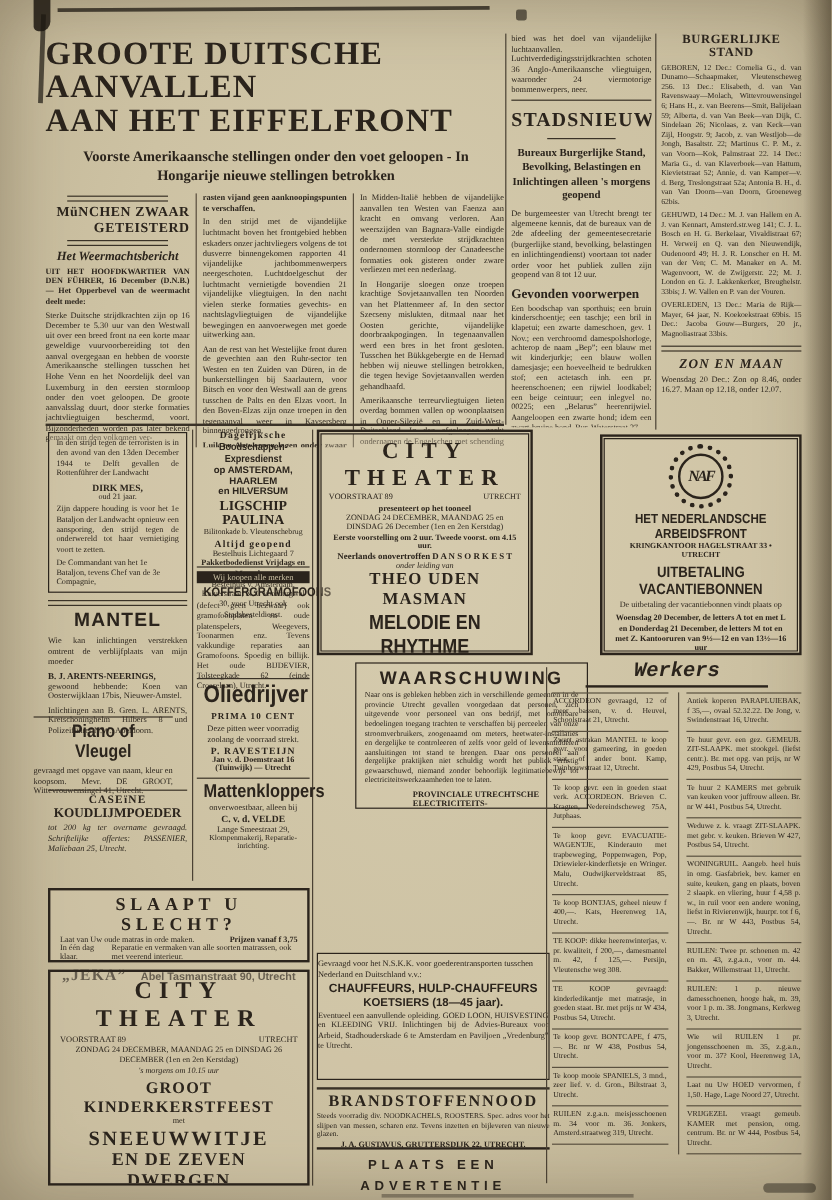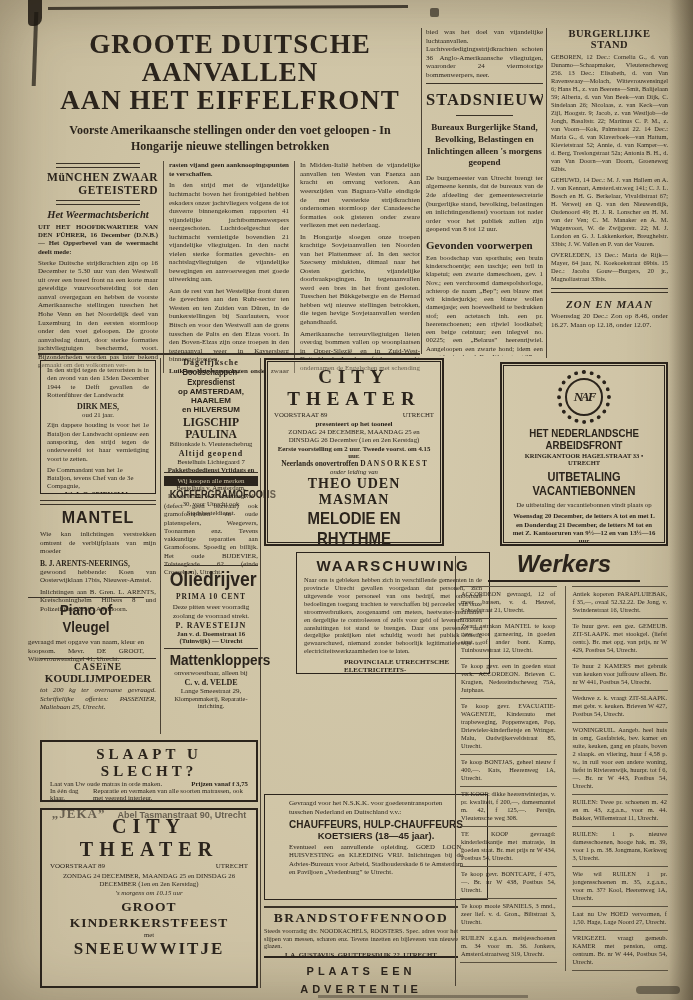--- a/index.html
+++ b/index.html
@@ -17,21 +17,21 @@
   .cond{transform:scaleX(.88);transform-origin:center;}
   .rule{background:#3a3227;height:1px;}
   .vrule{background:#4a4133;width:1px;}
   .dbl{border-top:1px solid #3a3227;border-bottom:1px solid #3a3227;height:3px;}
   .box{border:1.5px solid #2b241c;background:rgba(214,204,175,.35);}
   .box2{border:2.5px solid #2b241c;box-shadow:inset 0 0 0 1px #cfc4a6, inset 0 0 0 2px #2b241c;background:rgba(214,204,175,.35);}
   p{margin:0 0 3px 0;}
   .t7{font-size:7px;line-height:1.22;}
   .t68{font-size:6.8px;line-height:1.22;}
   .t64{font-size:6.4px;line-height:1.25;}
-  .headline{font-size:27px;font-weight:bold;letter-spacing:1px;line-height:1.04;text-align:center;}
+  .headline{font-size:27px;font-weight:bold;letter-spacing:1px;line-height:1.04;text-align:left;}
   .warcol{width:121px;overflow:hidden;}
   .sechead{font-size:11.5px;font-weight:bold;text-align:right;line-height:1.1;letter-spacing:.5px;}
   .classified{border-bottom:1px solid #5a5140;padding:3px 1px 4px;}
   .classified:first-child{border-top:1px solid #5a5140;}
   .artifact{background:#1d1811;position:absolute;}
 </style>
 </head>
 <body>
 
 <div class="page">
@@ -189,20 +189,21 @@
     <div class="b ctr" style="font-size:20px;letter-spacing:6px;">CITY THEATER</div>
     <div style="display:flex;justify-content:space-between;font-size:7px;margin:1px 0 2px;">
       <span>VOORSTRAAT 89</span>
       <span>UTRECHT</span>
     </div>
     <div class="ctr t68">ZONDAG 24 DECEMBER, MAANDAG 25 en DINSDAG 26 DECEMBER (1en en 2en Kerstdag)</div>
     <div class="ctr t68 i">'s morgens om 10.15 uur</div>
     <div class="b ctr" style="font-size:13.5px;letter-spacing:1px;margin-top:2px;">GROOT KINDERKERSTFEEST</div>
     <div class="ctr t68">met</div>
     <div class="b ctr" style="font-size:17px;letter-spacing:2px;">SNEEUWWITJE</div>
+    <div class="b ctr" style="font-size:15px;letter-spacing:1px;">EN DE ZEVEN DWERGEN</div>
 
   </div>
 
   <div class="box2 abs" style="left:264px;top:358px;width:180px;height:188px;padding:6px 8px;box-sizing:border-box;overflow:hidden;">
     <div class="b ctr" style="font-size:19px;letter-spacing:6px;">CITY THEATER</div>
     <div style="display:flex;justify-content:space-between;font-size:6.8px;margin:1px 0 2px;">
       <span>VOORSTRAAT 89</span>
       <span>UTRECHT</span>
     </div>
     <div class="b ctr" style="font-size:7px;">presenteert op het tooneel</div>
@@ -217,21 +218,21 @@
   </div>
 
   <div class="box abs" style="left:264px;top:552px;width:194px;height:122px;padding:4px 7px;box-sizing:border-box;overflow:hidden;margin-left:32px;">
     <div class="b ctr sans" style="font-size:15px;letter-spacing:2px;">WAARSCHUWING</div>
     <p class="just" style="font-size:6.5px;line-height:1.22;margin-top:2px;">Naar ons is gebleken hebben zich in verschillende gemeenten in de provincie Utrecht gevallen voorgedaan dat personen, zich uitgevende voor personeel van ons bedrijf, met onoorbare bedoelingen toegang trachten te verschaffen bij perceelen van onze stroomverbruikers, zoogenaamd om meters, heetwater-installaties en dergelijke te controleeren of zelfs voor geld of levensmiddelen aansluitingen tot stand te brengen. Daar ons personeel aan dergelijke praktijken niet schuldig wordt het publiek ernstig gewaarschuwd, niemand zonder behoorlijk legitimatiebewijs tot electriciteitswerkzaamheden toe te laten.</p>
     <div class="b" style="font-size:7px;margin-left:40px;">PROVINCIALE UTRECHTSCHE ELECTRICITEITS-</div>
 
   </div>
 
 
-  <div class="box abs" style="left:264px;top:794px;width:224px;height:106px;padding:4px 24px;box-sizing:border-box;overflow:hidden;">
+  <div class="box abs" style="left:264px;top:794px;width:194px;height:106px;padding:4px 0;box-sizing:border-box;overflow:hidden;">
     <p class="t7">Gevraagd voor het N.S.K.K. voor goederentransporten tusschen Nederland en Duitschland v.v.:</p>
     <div class="b ctr sans" style="font-size:10px;">CHAUFFEURS, HULP-CHAUFFEURS</div>
     <div class="b ctr sans" style="font-size:9.5px;margin-bottom:2px;">KOETSIERS (18—45 jaar).</div>
     <p class="t68 just">Eventueel een aanvullende opleiding. GOED LOON, HUISVESTING en KLEEDING VRIJ. Inlichtingen bij de Advies-Bureaux voor Arbeid, Stadhouderskade 6 te Amsterdam en Paviljoen „Vredenburg” te Utrecht.</p>
   </div>
 
   <div class="abs" style="left:264px;top:906px;width:194px;">
     <div class="rule" style="height:2px;margin-bottom:2px;"></div>
     <div class="b ctr" style="font-size:13.5px;letter-spacing:1.5px;">BRANDSTOFFENNOOD</div>
     <p class="just" style="font-size:6.3px;line-height:1.2;margin:1px 0;">Steeds voorradig div. NOODKACHELS, ROOSTERS. Spec. adres voor het slijpen van messen, scharen enz. Tevens inzetten en bijleveren van nieuwe glazen.</p>
@@ -253,21 +254,21 @@
     <div class="b ctr sans cond" style="font-size:11px;margin-top:3px;">HET NEDERLANDSCHE ARBEIDSFRONT</div>
     <div class="b ctr" style="font-size:6.5px;margin:1px 0 4px;">KRINGKANTOOR HAGELSTRAAT 33  •  UTRECHT</div>
     <div class="b ctr sans cond" style="font-size:12.5px;">UITBETALING VACANTIEBONNEN</div>
     <p class="t68 ctr" style="margin-top:3px;">De uitbetaling der vacantiebonnen vindt plaats op</p>
     <p class="t68 b ctr">Woensdag 20 December, de letters A tot en met L en Donderdag 21 December, de letters M tot en met Z. Kantooruren van 9½—12 en van 13½—16 uur</p>
 
   </div>
 
   <div class="vrule abs" style="left:455px;top:556px;height:430px;"></div>
   <div class="abs" style="left:460px;top:550px;width:208px;height:438px;overflow:hidden;">
-    <div class="b i ctr" style="font-size:24px;font-family:Liberation Sans, sans-serif;border-bottom:2px solid #2b241c;margin:0 28px 4px;padding-bottom:2px;">Werkers</div>
+    <div class="b i ctr" style="font-size:17px;font-family:Liberation Mono, monospace;border-bottom:2px solid #2b241c;margin:0 28px 4px;padding-bottom:2px;">Werkers</div>
     <div style="display:flex;gap:8px;">
       <div style="width:100px;">
         <div class="classified t64 just">ACCORDEON gevraagd, 12 of meer bassen, v. d. Heuvel, Schoolstraat 21, Utrecht.</div>
         <div class="classified t64 just">Zwart astrakan MANTEL te koop gevr. voor garneering, in goeden staat, of ander bont. Kamp, Tuinbouwstraat 12, Utrecht.</div>
         <div class="classified t64 just">Te koop gevr. een in goeden staat verk. ACCORDEON. Brieven C. Kragten, Nedereindscheweg 75A, Jutphaas.</div>
         <div class="classified t64 just">Te koop gevr. EVACUATIE-WAGENTJE, Kinderauto met trapbeweging, Poppenwagen, Pop, Driewieler-kinderfietsje en Wringer. Malu, Oudwijkerveldstraat 85, Utrecht.</div>
         <div class="classified t64 just">Te koop BONTJAS, geheel nieuw f 400,—. Kats, Heerenweg 1A, Utrecht.</div>
         <div class="classified t64 just">TE KOOP: dikke heerenwinterjas, v. pr. kwaliteit, f 200,—, damesmantel m. 42, f 125,—. Persijn, Vleutensche weg 308.</div>
         <div class="classified t64 just">TE KOOP gevraagd: kinderledikantje met matrasje, in goeden staat. Br. met prijs nr W 434, Postbus 54, Utrecht.</div>
         <div class="classified t64 just">Te koop gevr. BONTCAPE, f 475,—. Br. nr W 438, Postbus 54, Utrecht.</div>

